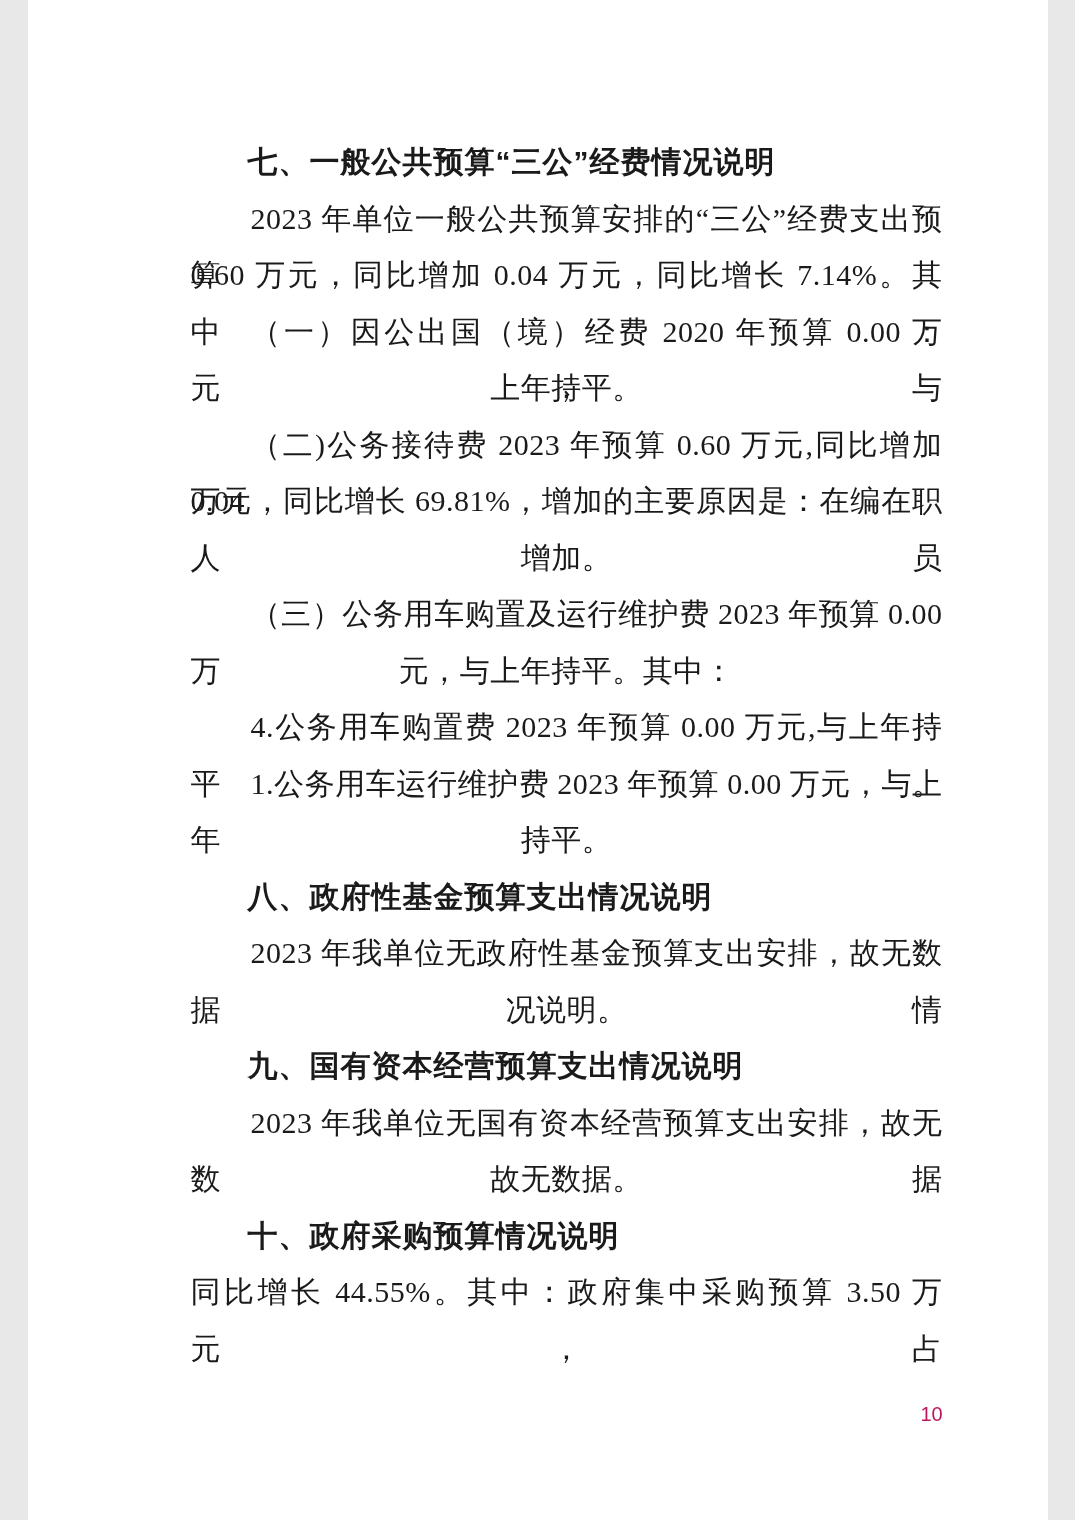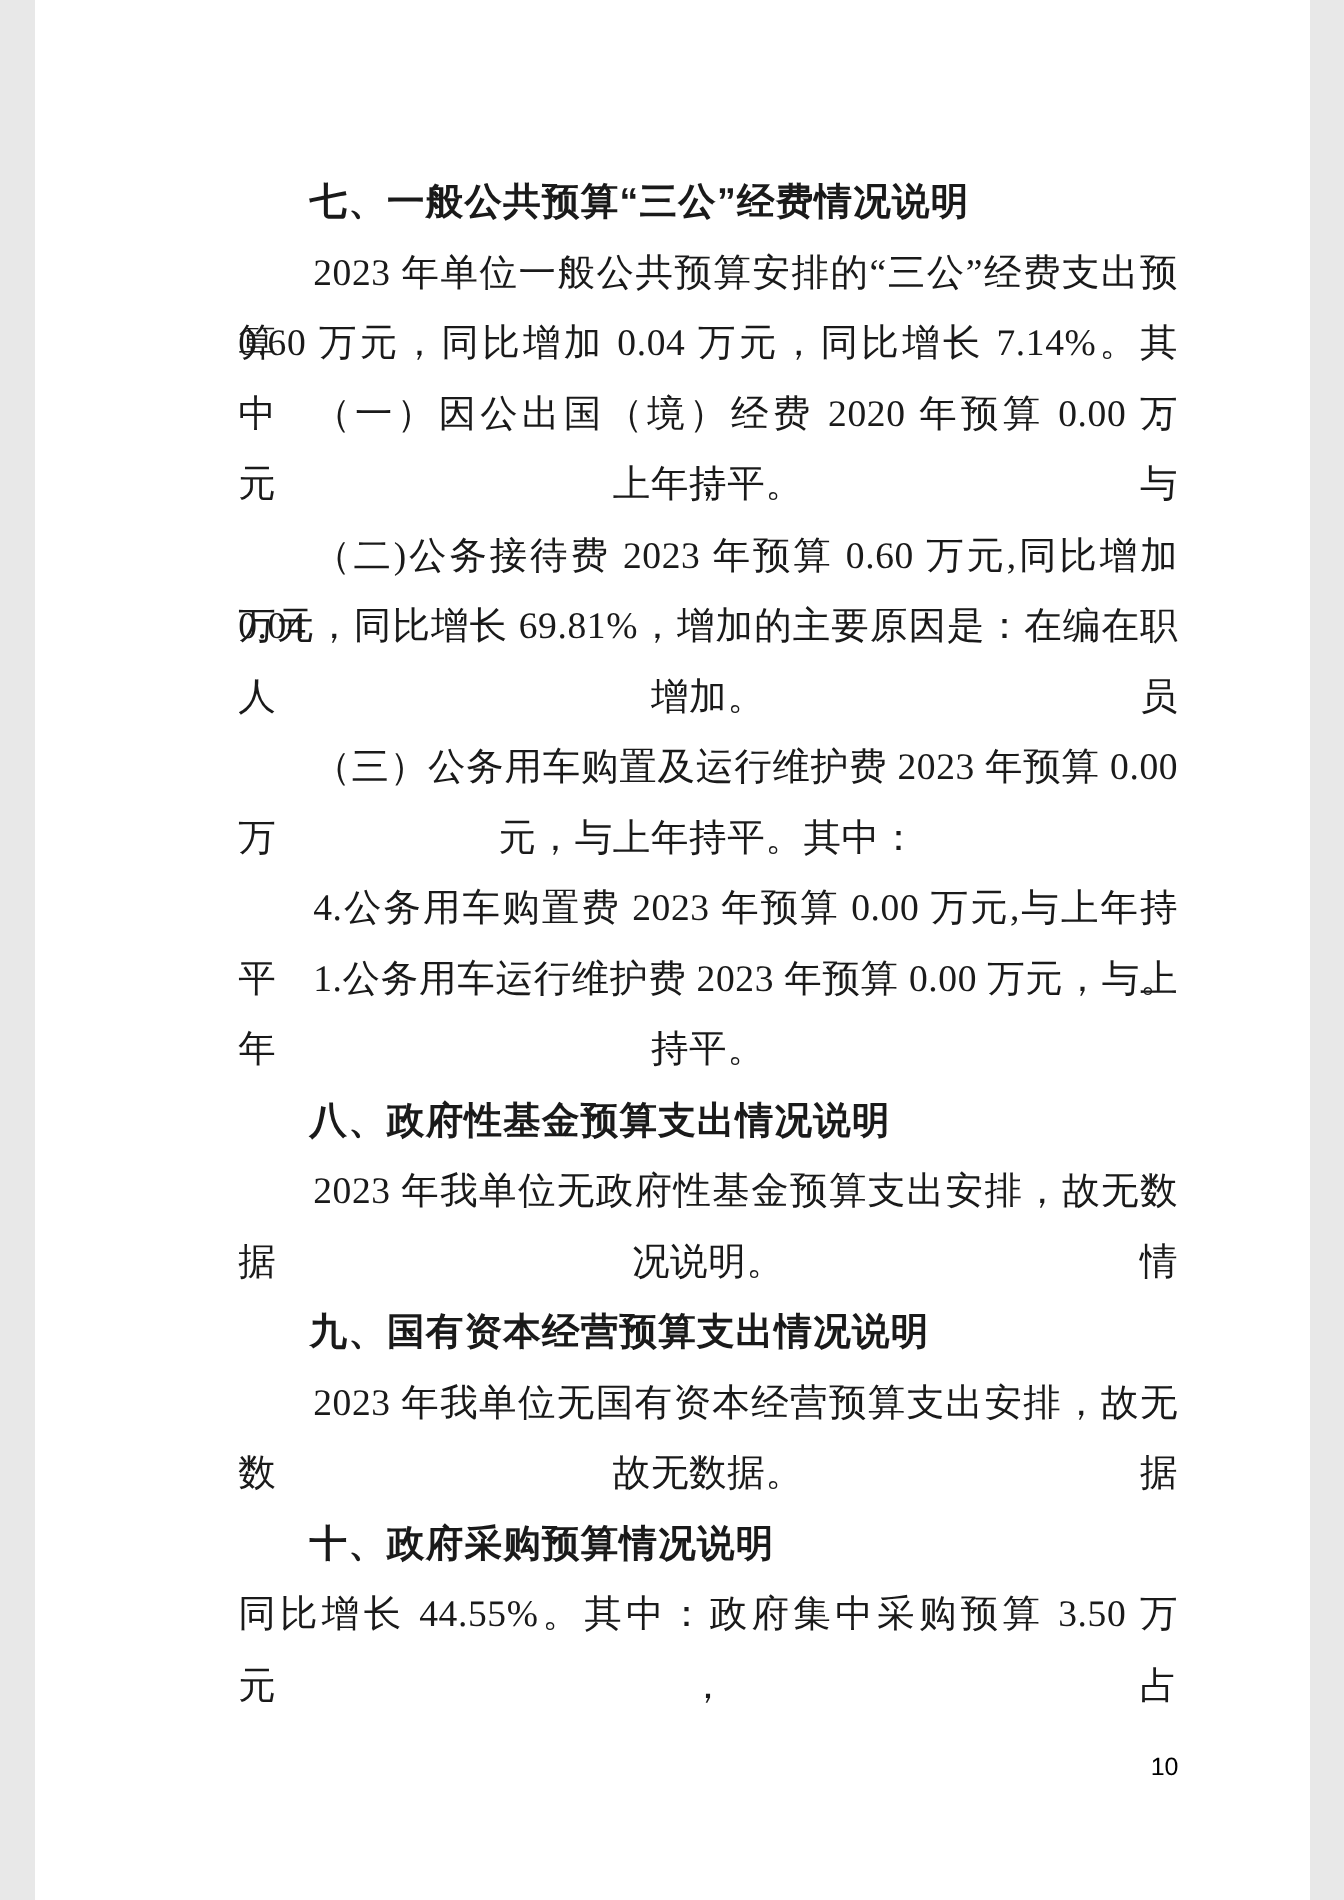--- a/index.html
+++ b/index.html
@@ -48,21 +48,21 @@
     text-indent: 57px;
     letter-spacing: 1px;
   }
   .page-number {
     position: absolute;
     left: 893px;
     top: 1402px;
     font-size: 20px;
     line-height: 24px;
     font-family: "Liberation Sans", "DejaVu Sans", sans-serif;
-    color: #000000;
+    color: #be185d;
   }
 </style>
 </head>
 <body>
 
 <div class="page">
   <div class="content">
 
   <div class="line heading">七、一般公共预算“三公”经费情况说明</div>
       <div class="line body indent justify">2023 年单位一般公共预算安排的“三公”经费支出预算</div>

